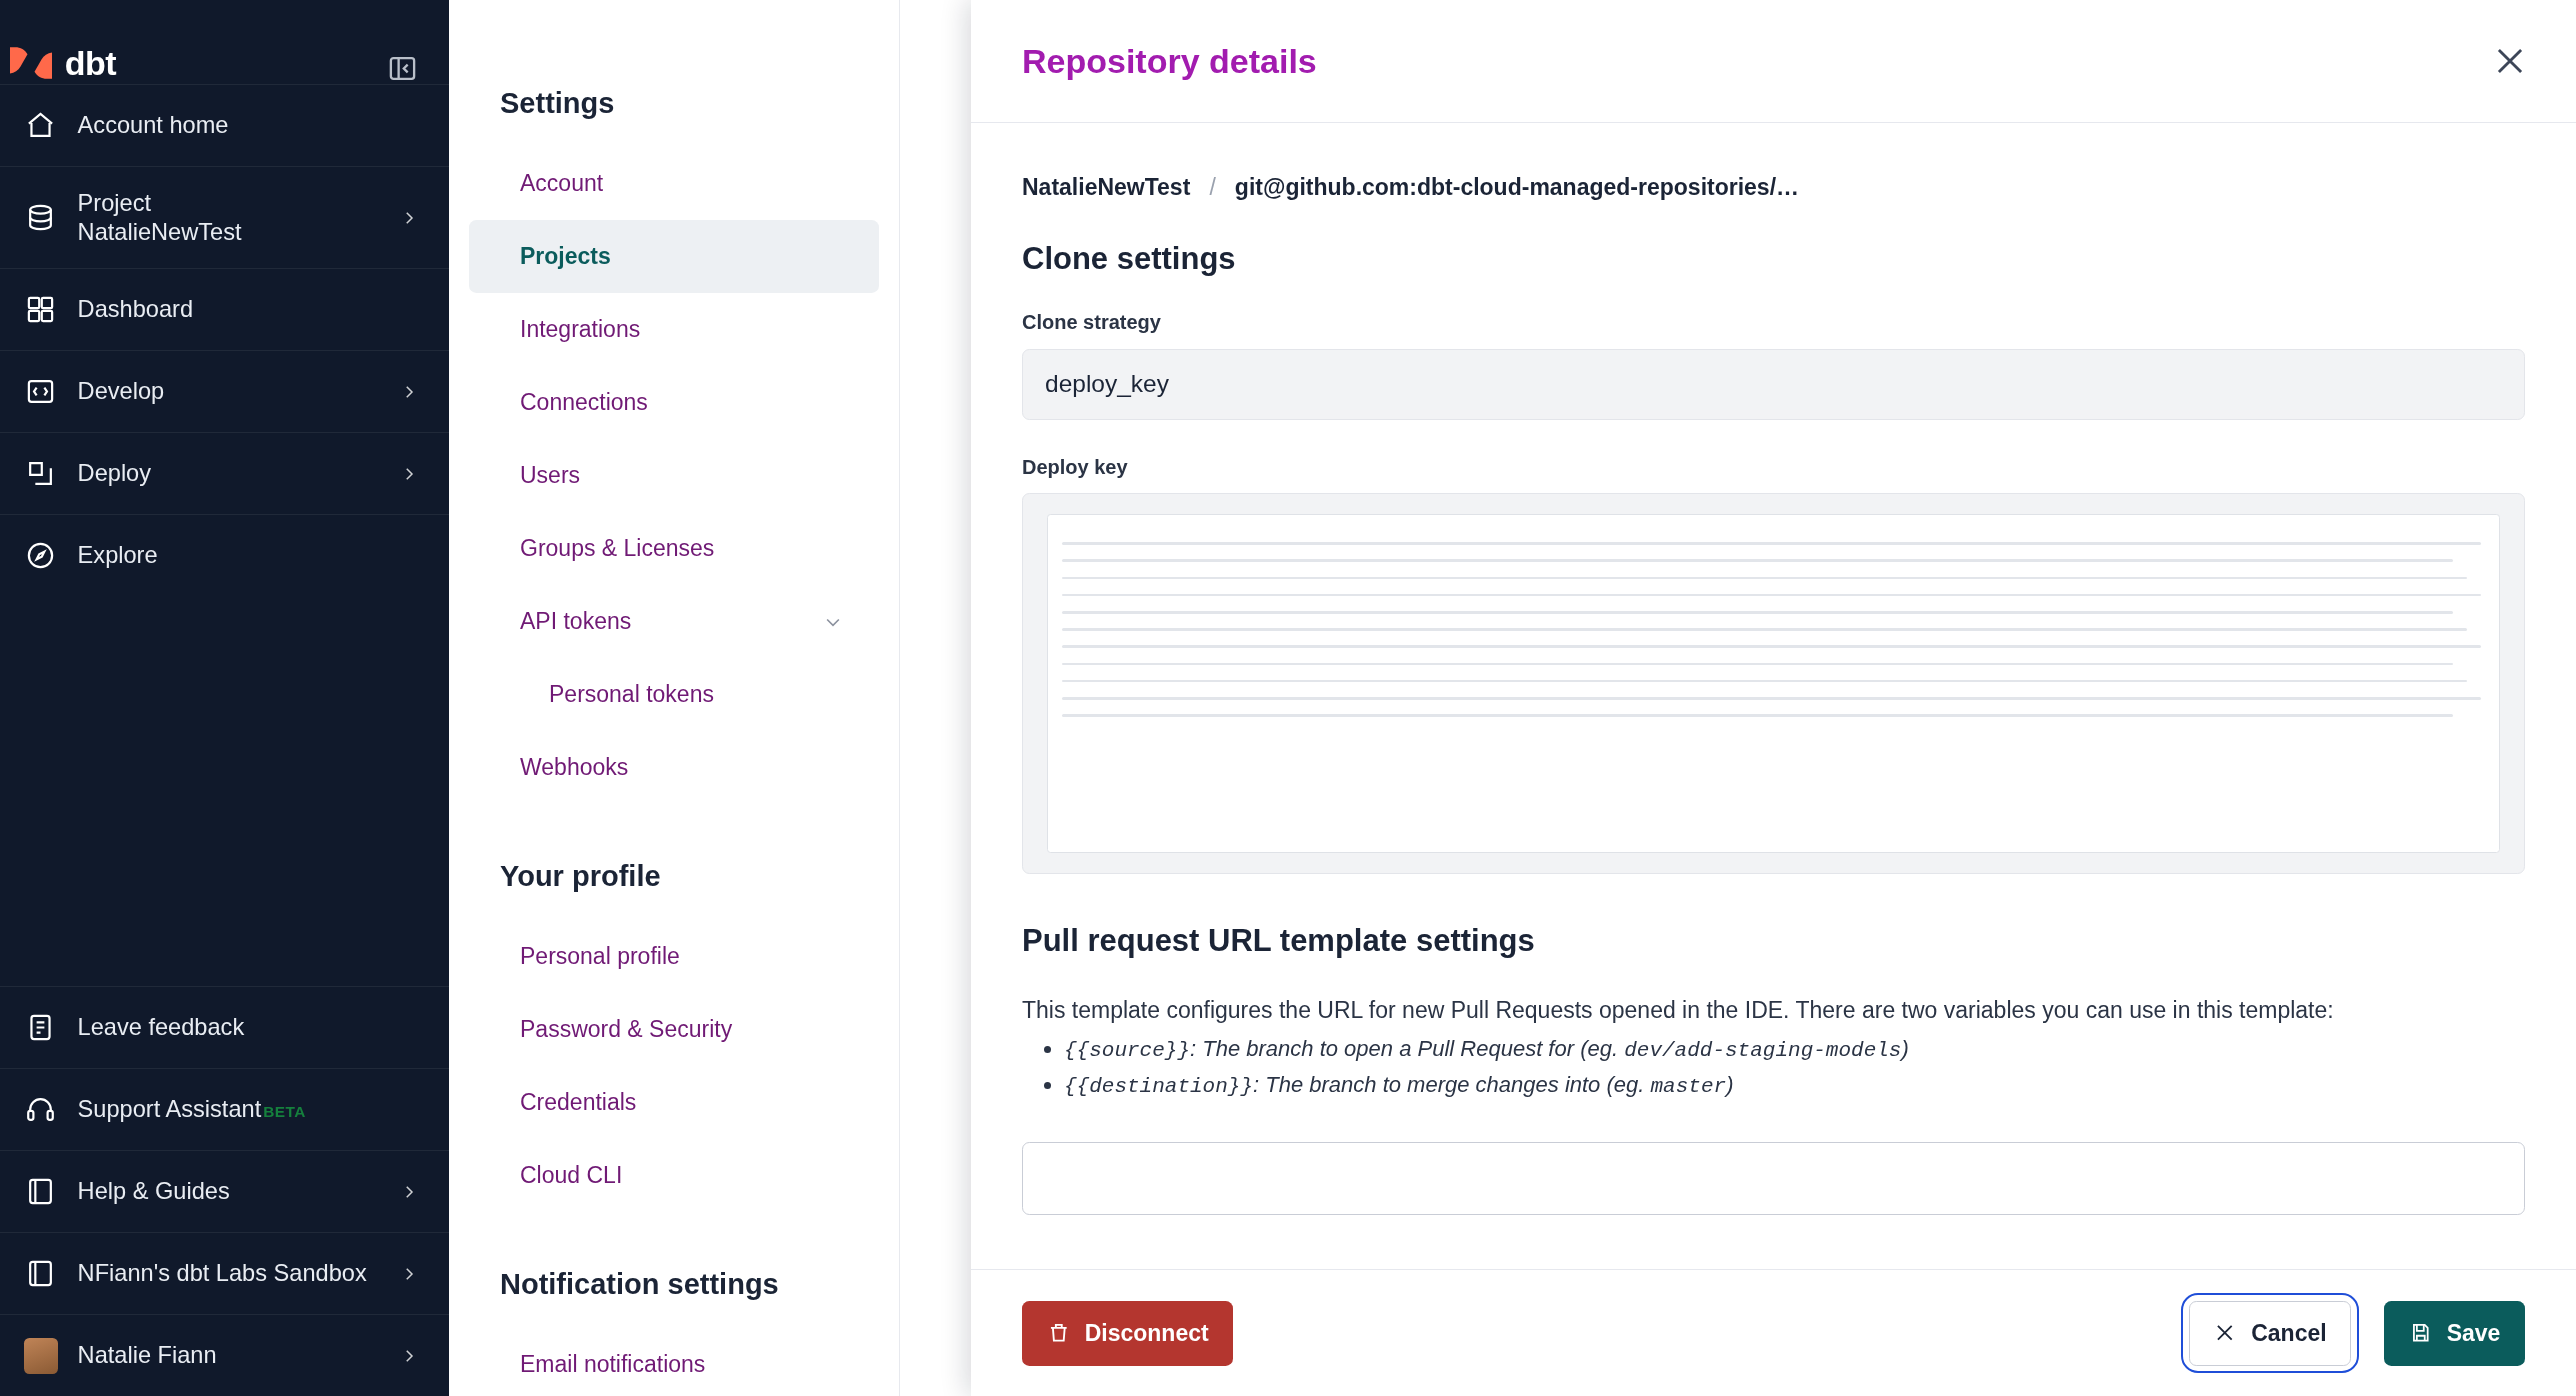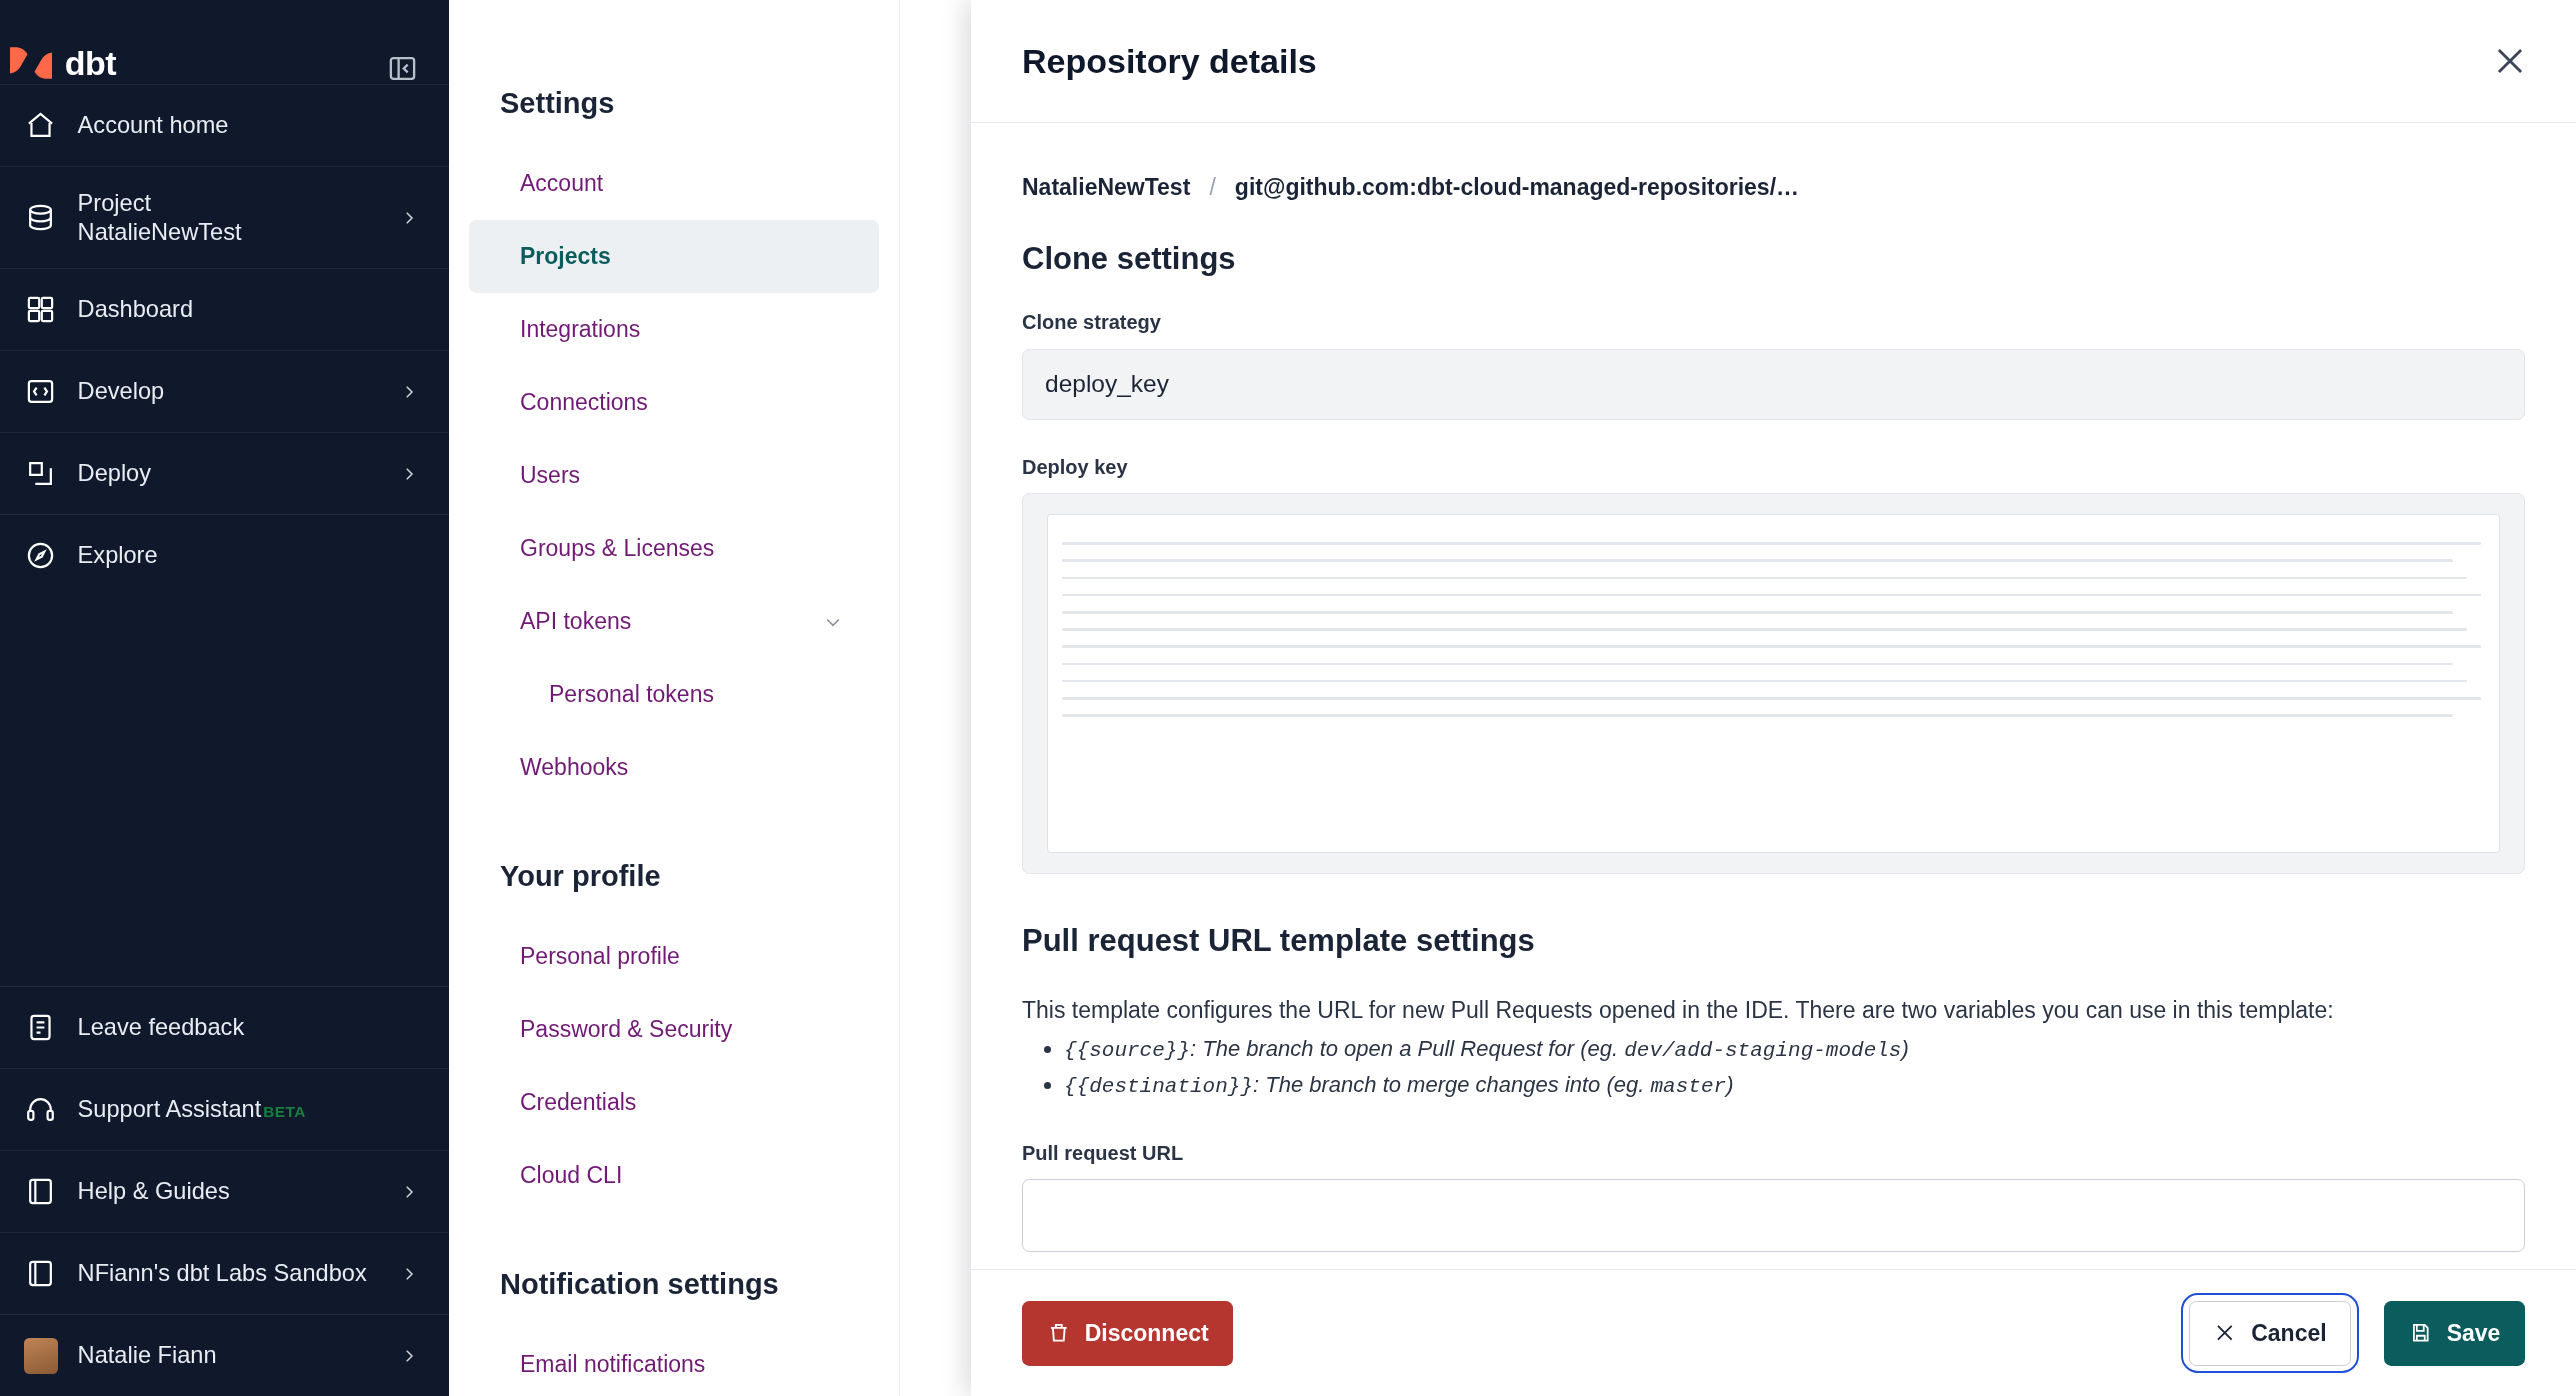--- a/index.html
+++ b/index.html
@@ -101,21 +101,21 @@
     background: #ffffff;
     box-shadow: -5.4px 0 25.4px rgba(10,20,40,0.16);
     display: flex; flex-direction: column;
   }
   .modal-head {
     height: 123px; flex: 0 0 123px;
     display: flex; align-items: center; justify-content: space-between;
     padding: 0 47px 0 51px;
     border-bottom: 0.9px solid #e6e8ee;
   }
-  .modal-title { font-size: 34px; font-weight: 700; color: #0f172a; }
+  .modal-title { font-size: 34px; font-weight: 700; color: #a21caf; }
   .close-x { width: 38px; height: 38px; cursor: pointer; }
 
   .modal-body {
     flex: 1 1 auto; padding: 51px 51px 0 51px; overflow: hidden;
   }
   .breadcrumb { font-size: 23px; color: #1b2436; margin-bottom: 40px; }
   .breadcrumb .crumb { font-weight: 700; }
   .breadcrumb .sep { color: #9aa1ae; margin: 0 12.7px; font-weight: 400; }
 
   .sec-title { font-size: 31px; font-weight: 700; color: #1b2436; margin-bottom: 34px; }
@@ -447,21 +447,20 @@
           <li>
             <code>{{source}}</code><span>: The branch to open a Pull Request for (eg.</span>
             <code>dev/add-staging-models</code><span>)</span>
           </li>
           <li>
             <code>{{destination}}</code><span>: The branch to merge changes into (eg.</span>
             <code>master</code><span>)</span>
           </li>
         </ul>
 
-        <div class="field-label">Pull request URL</div>
         <input class="text-input" type="text" value="" style="">
       </div>
 
       <div class="modal-foot">
         <button class="btn btn-danger">
           <span>
             <svg viewBox="0 0 24 24" width="23.6" height="23.6" fill="none" stroke="#ffffff" stroke-width="1.9">
                 <path d="M4 7h16M9 7V4h6v3M6 7l1 13h10l1-13"></path>
               </svg>
           </span>

